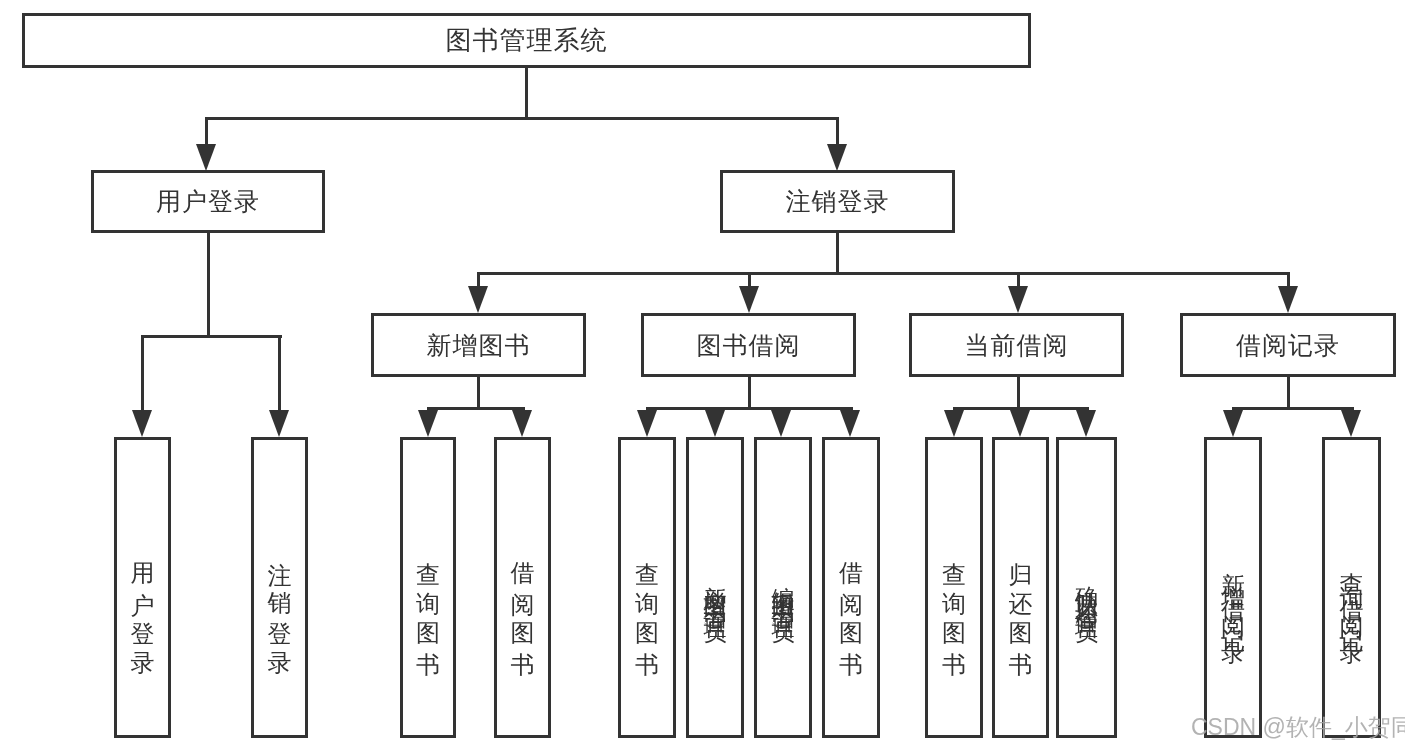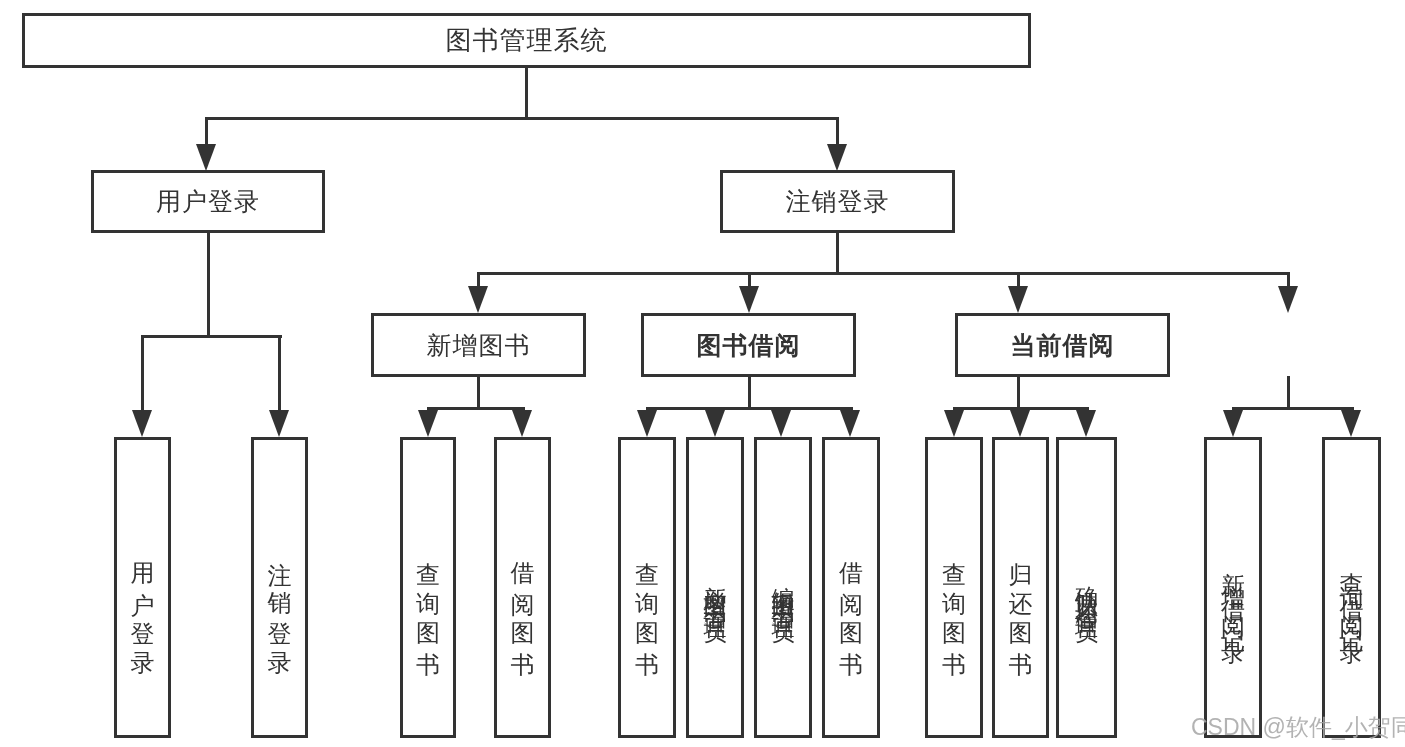--- a/index.html
+++ b/index.html
@@ -80,25 +80,28 @@
   <div class="box l23" style="left:83px; top:170px; width:234px; height:63px;">
     <span class="lbl">用户登录</span>
   </div>
   <div class="box l23" style="left:712px; top:170px; width:235px; height:63px;">
     <span class="lbl">注销登录</span>
   </div>
 
   <div class="box l23" style="left:363px; top:313px; width:215px; height:64px;">
     <span class="lbl">新增图书</span>
   </div>
-  <div class="box l23" style="left:633px; top:313px; width:215px; height:64px;font-weight:bold;">
+  <div class="box l23" style="left:633px; top:313px; width:215px; height:64px;">
     <span class="lbl">图书借阅</span>
   </div>
-  <div class="box l23" style="left:947px; top:313px; width:215px; height:64px;font-weight:bold;">
+  <div class="box l23" style="left:901px; top:313px; width:215px; height:64px;">
     <span class="lbl">当前借阅</span>
+  </div>
+  <div class="box l23" style="left:1172px; top:313px; width:216px; height:64px;">
+    <span class="lbl">借阅记录</span>
   </div>
 
   <div class="vbox" style="left:106px; width:57px;">
     <span class="vtext ls4">用户登录</span>
   </div>
   <div class="vbox" style="left:243px; width:57px;">
     <span class="vtext ls4">注销登录</span>
   </div>
 
   <div class="vbox" style="left:392px; width:56px;">

